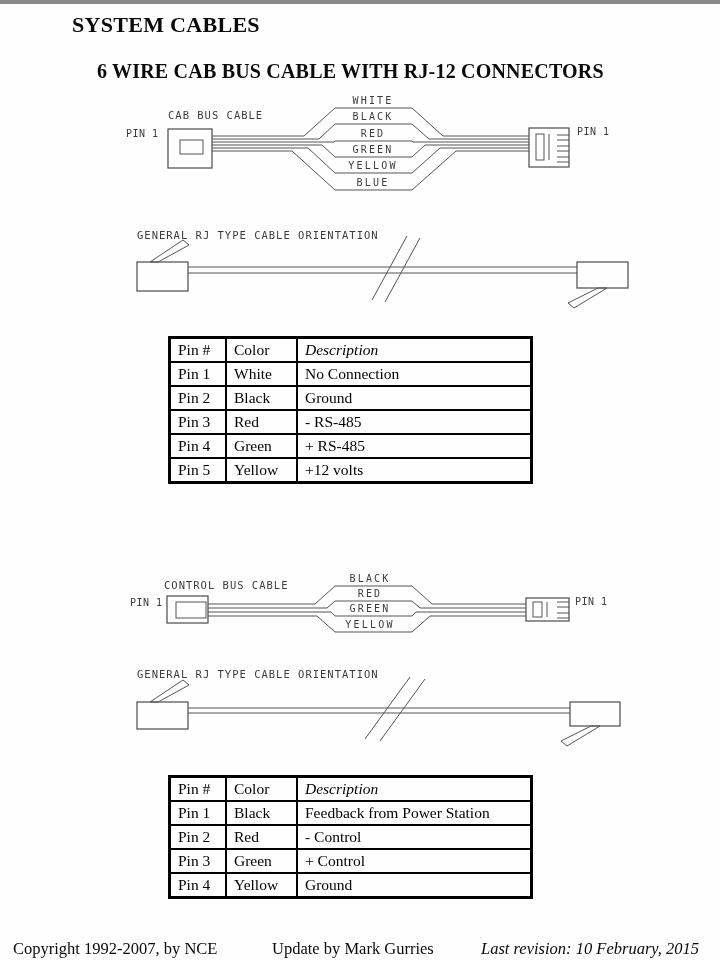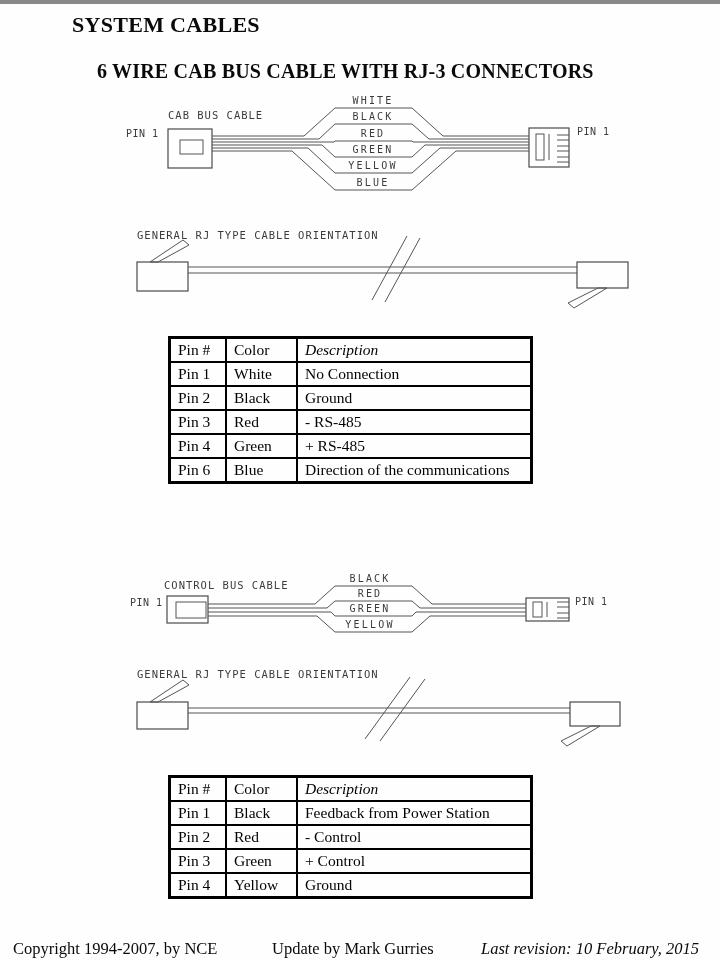--- a/index.html
+++ b/index.html
@@ -28,21 +28,21 @@
   .col-pin{width:41px;} .col-color{width:56px;} .col-desc{width:219px;font-style:italic;}
   .footer-text{font-size:16.5px;color:#0a0a0a;white-space:nowrap;}
 </style>
 </head>
 <body>
 
 <div class="page">
 
   <div class="abs title" style="left:72px;top:8px;">SYSTEM CABLES</div>
 
-  <div class="abs sect-head" style="left:97px;top:56px;">6 WIRE CAB BUS CABLE WITH RJ-3 CONNECTORS</div>
+  <div class="abs sect-head" style="left:97px;top:56px;">6 WIRE CAB BUS CABLE WITH RJ-12 CONNECTORS</div>
 
   <svg class="abs" style="left:100px;top:88px;" width="520" height="114" viewBox="0 0 520 114">
     <text class="cad cad-label" x="68" y="27">CAB BUS CABLE</text>
     <text class="cad cad-pin" x="26" y="45">PIN 1</text>
     <text class="cad cad-pin" x="477" y="43">PIN 1</text>
 
     <g>
       <rect class="ln2" x="68" y="37" width="44" height="39"></rect>
       <rect class="ln" x="80" y="48" width="23" height="14"></rect>
     </g>
@@ -120,23 +120,23 @@
       <td>Pin 3</td>
       <td>Red</td>
       <td>- RS-485</td>
     </tr>
     <tr>
       <td>Pin 4</td>
       <td>Green</td>
       <td>+ RS-485</td>
     </tr>
     <tr>
-      <td>Pin 6</td>
-      <td>Blue</td>
-      <td>Direction of the communications</td>
+      <td>Pin 5</td>
+      <td>Yellow</td>
+      <td>+12 volts</td>
     </tr>
   </tbody>
     </table>
 
 
   <svg class="abs" style="left:100px;top:565px;" width="520" height="88" viewBox="0 0 520 88">
     <text class="cad cad-label" x="64" y="20">CONTROL BUS CABLE</text>
     <text class="cad cad-pin" x="30" y="37">PIN 1</text>
     <text class="cad cad-pin" x="475" y="36">PIN 1</text>
 
@@ -215,18 +215,18 @@
     </tr>
     <tr>
       <td>Pin 4</td>
       <td>Yellow</td>
       <td>Ground</td>
     </tr>
   </tbody>
     </table>
 
   <div>
-    <span class="abs footer-text" style="left:13px;top:935px;">Copyright 1994-2007, by NCE</span>
+    <span class="abs footer-text" style="left:13px;top:935px;">Copyright 1992-2007, by NCE</span>
     <span class="abs footer-text" style="left:272px;top:935px;">Update by Mark Gurries</span>
     <span class="abs footer-text" style="left:481px;top:935px;font-style:italic;">Last revision: 10 February, 2015</span>
   </div>
 
 </div>
 
 </body></html>

